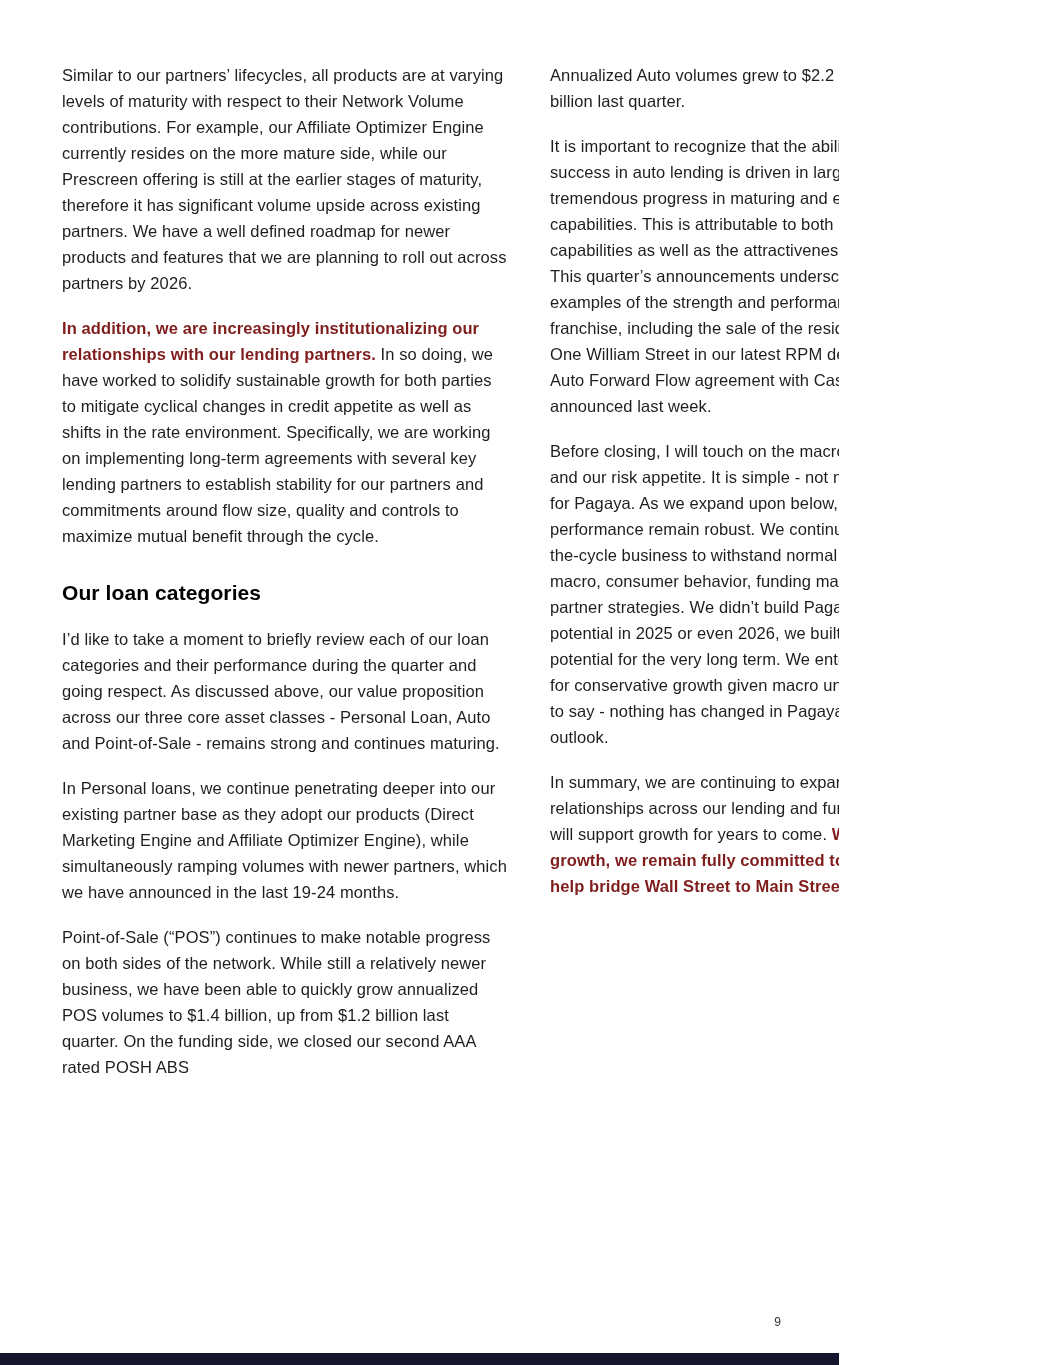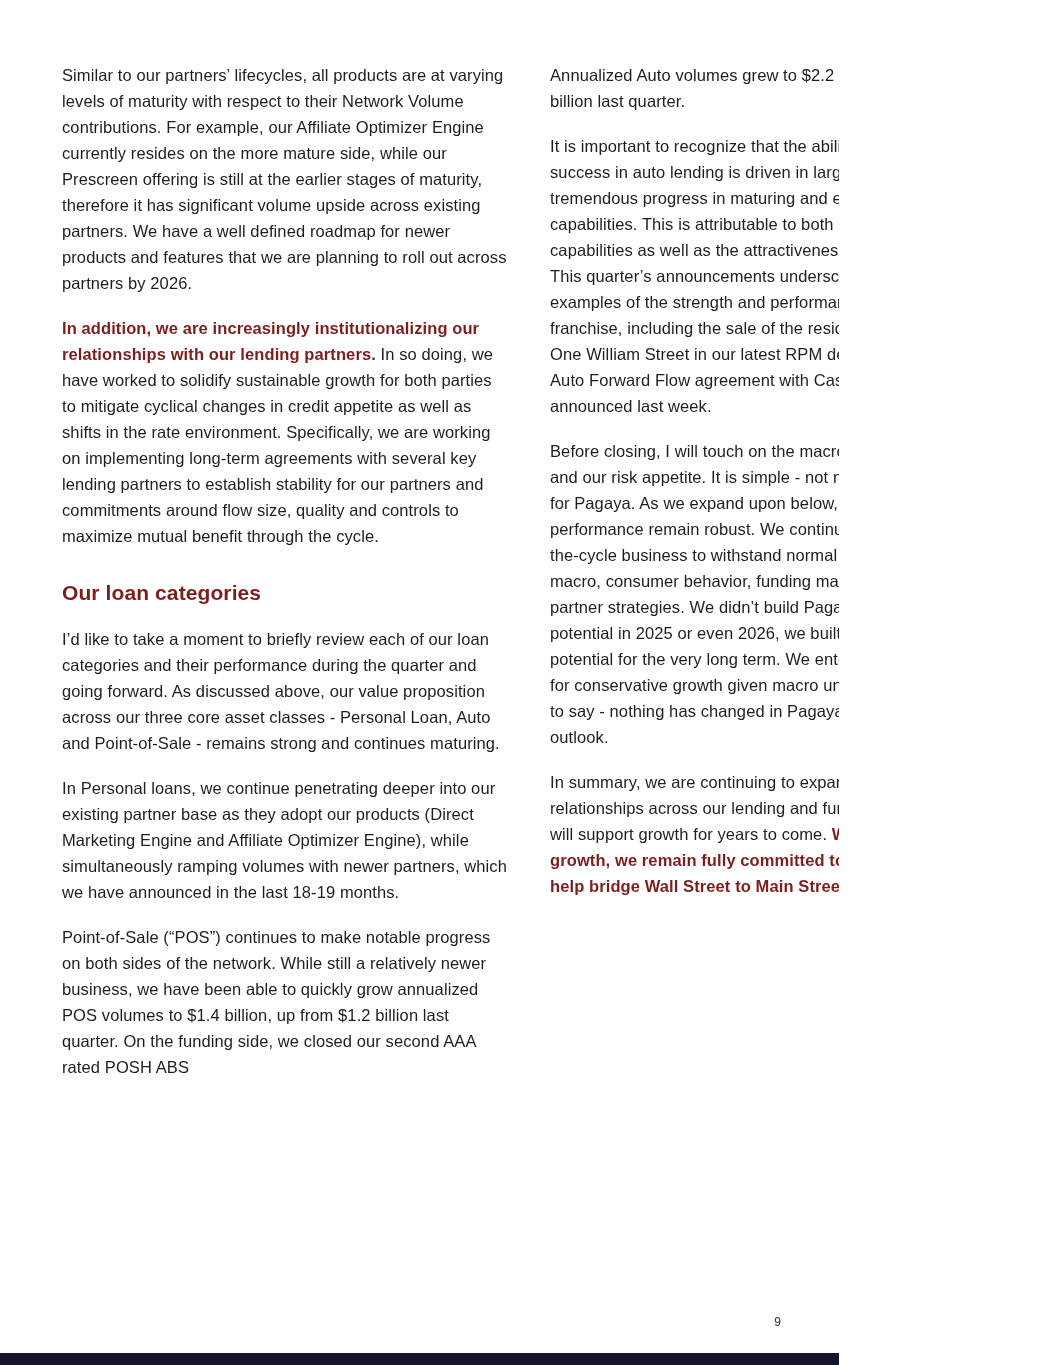--- a/index.html
+++ b/index.html
@@ -27,21 +27,21 @@
     line-height: 26px;
     margin: 0 0 19px 0;
     letter-spacing: 0.1px;
     color: #1e1e1e;
   }
   .para strong { font-weight: 700; color: #7f1d1d; }
   .heading {
     font-size: 21px;
     line-height: 27px;
     font-weight: 700;
-    color: #7f1d1d;
+    color: #000000;
     margin: 30px 0 20px 0;
     letter-spacing: 0.1px;
   }
   .page-number {
     position: absolute;
     right: 58px;
     bottom: 36px;
     font-size: 12px;
     color: #333333;
   }
@@ -55,22 +55,22 @@
 </style>
 </head>
 <body>
 
 <div class="page">
   <div class="content">
     <div class="col">
         <p class="para"><span>Similar to our partners’ lifecycles, all products are at varying levels of maturity with respect to their Network Volume contributions. For example, our Affiliate Optimizer Engine currently resides on the more mature side, while our Prescreen offering is still at the earlier stages of maturity, therefore it has significant volume upside across existing partners. We have a well defined roadmap for newer products and features that we are planning to roll out across partners by 2026.</span></p>
         <p class="para"><strong>In addition, we are increasingly institutionalizing our relationships with our lending partners.</strong><span> In so doing, we have worked to solidify sustainable growth for both parties to mitigate cyclical changes in credit appetite as well as shifts in the rate environment. Specifically, we are working on implementing long-term agreements with several key lending partners to establish stability for our partners and commitments around flow size, quality and controls to maximize mutual benefit through the cycle.</span></p>
         <h2 class="heading"><strong>Our loan categories</strong></h2>
-        <p class="para"><span>I’d like to take a moment to briefly review each of our loan categories and their performance during the quarter and going forward. As discussed above, our value proposition across our three core asset classes - Personal Loan, Auto and Point-of-Sale - remains strong and continues maturing.</span></p>
-        <p class="para"><span>In Personal loans, we continue penetrating deeper into our existing partner base as they adopt our products (Direct Marketing Engine and Affiliate Optimizer Engine), while simultaneously ramping volumes with newer partners, which we have announced in the last 18-19 months.</span></p>
+        <p class="para"><span>I’d like to take a moment to briefly review each of our loan categories and their performance during the quarter and going respect. As discussed above, our value proposition across our three core asset classes - Personal Loan, Auto and Point-of-Sale - remains strong and continues maturing.</span></p>
+        <p class="para"><span>In Personal loans, we continue penetrating deeper into our existing partner base as they adopt our products (Direct Marketing Engine and Affiliate Optimizer Engine), while simultaneously ramping volumes with newer partners, which we have announced in the last 19-24 months.</span></p>
         <p class="para"><span>Point-of-Sale (“POS”) continues to make notable progress on both sides of the network. While still a relatively newer business, we have been able to quickly grow annualized POS volumes to $1.4 billion, up from $1.2 billion last quarter. On the funding side, we closed our second AAA rated POSH ABS</span></p>
       </div>
     <div class="col">
         <p class="para"><span>Annualized Auto volumes grew to $2.2 billion, up from $2 billion last quarter.</span></p>
         <p class="para"><span>It is important to recognize that the ability to achieve this success in auto lending is driven in large part by our tremendous progress in maturing and evolving our funding capabilities. This is attributable to both our capital markets capabilities as well as the attractiveness of our auto assets. This quarter’s announcements underscore several examples of the strength and performance of our Auto franchise, including the sale of the residual certificates to One William Street in our latest RPM deal and our inaugural Auto Forward Flow agreement with Castlelake that we announced last week.</span></p>
         <p class="para"><span>Before closing, I will touch on the macro economy, credit and our risk appetite. It is simple - not much has changed for Pagaya. As we expand upon below, macro and credit performance remain robust. We continue to build a through-the-cycle business to withstand normal fluctuations in the macro, consumer behavior, funding markets, and lending partner strategies. We didn’t build Pagaya to optimize its potential in 2025 or even 2026, we built it to optimize its potential for the very long term. We entered the year poised for conservative growth given macro uncertainty and suffice to say - nothing has changed in Pagaya’s near, or long-term outlook.</span></p>
         <p class="para"><span>In summary, we are continuing to expand our enterprise relationships across our lending and funding partners that will support growth for years to come. </span><strong>With disciplined growth, we remain fully committed to our mission to help bridge Wall Street to Main Street for the long term.</strong></p>
       </div>
   </div>
   <div class="page-number">9</div>

